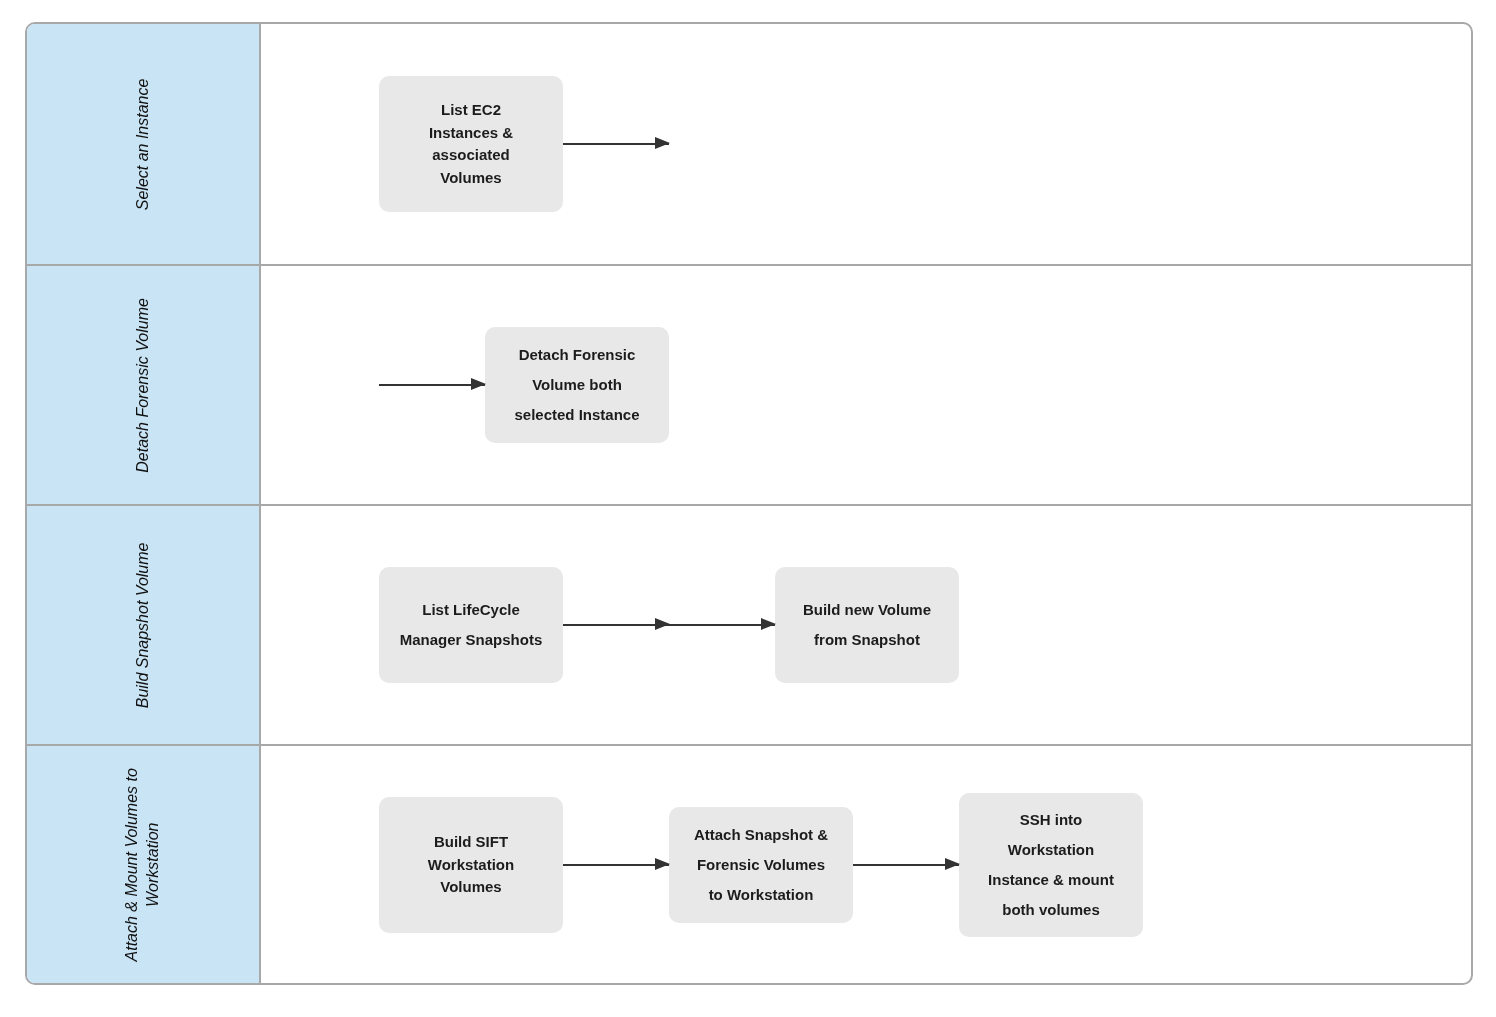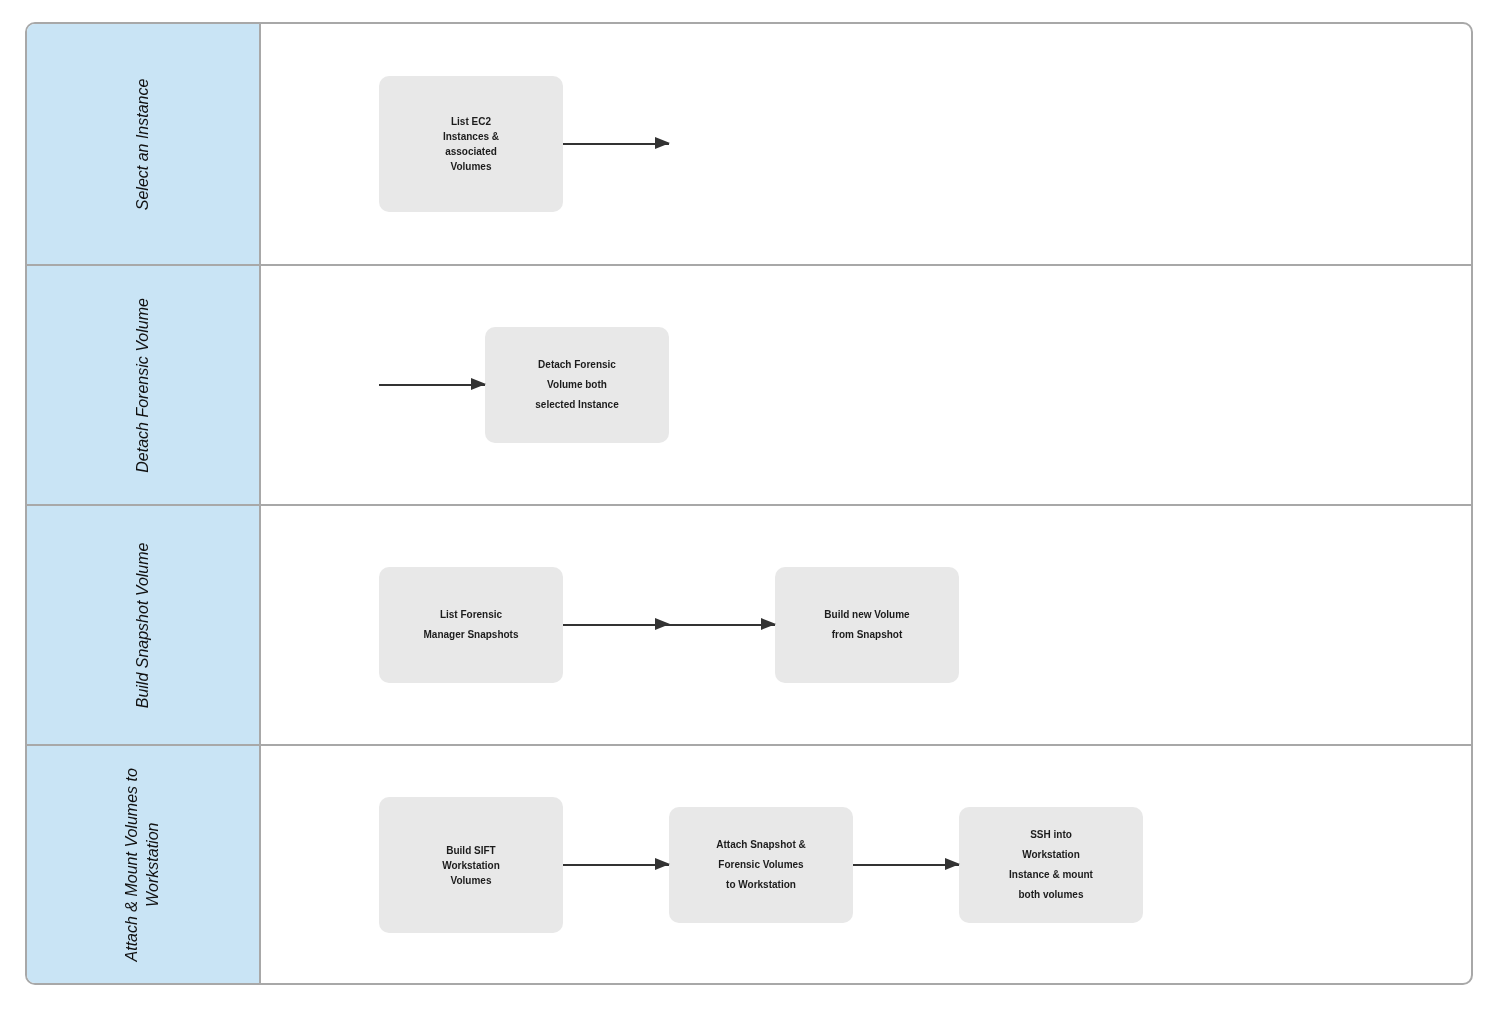--- a/index.html
+++ b/index.html
@@ -65,21 +65,21 @@
     flex: 0 0 184px;
     min-height: 116px;
     box-sizing: border-box;
     background: #e8e8e8;
     border-radius: 10px;
     display: flex;
     align-items: center;
     justify-content: center;
     text-align: center;
     padding: 12px 10px;
-    font-size: 10px;
+    font-size: 15px;
     font-weight: bold;
     color: #1c1c1c;
     line-height: 2.0;
     white-space: pre-line;
   }
   .node.tight { line-height: 1.5; }
   .node.tall  { min-height: 136px; }
   .connector {
     flex: 0 0 106px;
     height: 2px;
@@ -128,21 +128,21 @@
 Volume both
 selected Instance</div>
       </div>
     </div>
 
     <div class="lane">
       <div class="lane-header">
         <div class="lane-title">Build Snapshot Volume</div>
       </div>
       <div class="lane-content">
-        <div class="node">List Forensic
+        <div class="node">List LifeCycle
 Manager Snapshots</div>
         <div class="connector"></div>
         <div class="connector"></div>
         <div class="node">Build new Volume
 from Snapshot</div>
       </div>
     </div>
 
     <div class="lane">
       <div class="lane-header">

